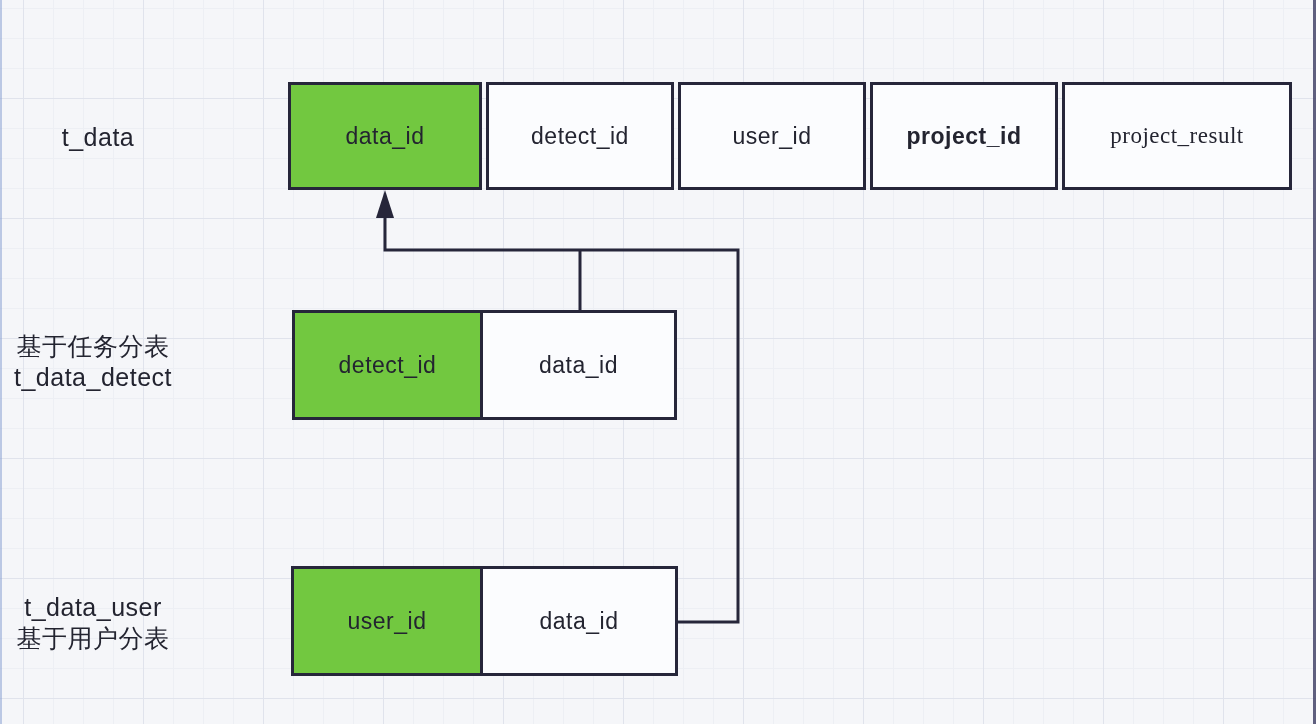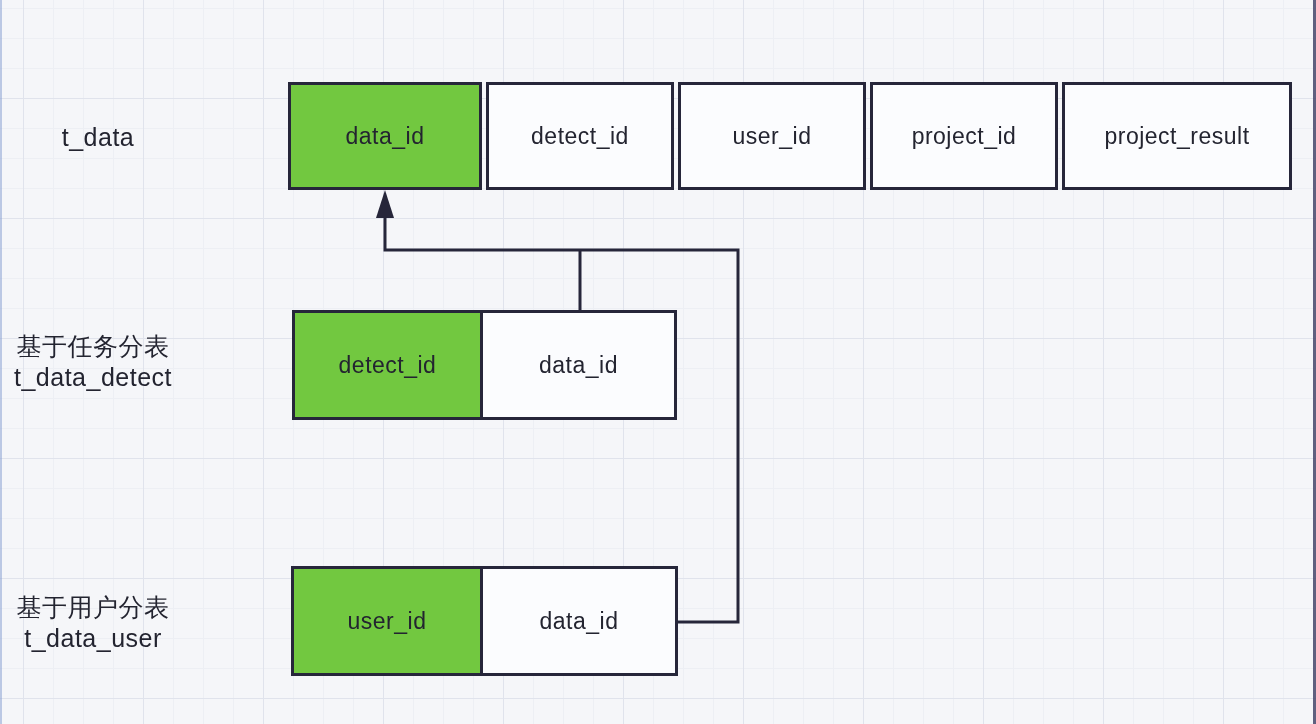--- a/index.html
+++ b/index.html
@@ -112,44 +112,44 @@
 
   <div class="cell green" style="left:288px; top:82px; width:194px;">
     <span>data_id</span>
   </div>
   <div class="cell" style="left:486px; top:82px; width:188px;">
     <span>detect_id</span>
   </div>
   <div class="cell" style="left:678px; top:82px; width:188px;">
     <span>user_id</span>
   </div>
-  <div class="cell" style="left:870px; top:82px; width:188px;">
+  <div class="cell" style="left:870px; top:82px; width:188px;font-weight:bold;">
     <span>project_id</span>
   </div>
-  <div class="cell" style="left:1062px; top:82px; width:230px;">
+  <div class="cell" style="left:1062px; top:82px; width:230px;font-family:Liberation Serif, serif;">
     <span>project_result</span>
   </div>
 
   <div class="row-label" style="left:3px; top:331px;">
     <div>基于任务分表</div>
     <div>t_data_detect</div>
   </div>
 
   <div class="pair" style="left:292px; top:310px; width:385px;">
     <div class="pcell green" style="width:188px;">
       <span>detect_id</span>
     </div>
     <div class="pcell rest">
       <span>data_id</span>
     </div>
   </div>
 
   <div class="row-label" style="left:3px; top:592px;">
+    <div>t_data_user</div>
     <div>基于用户分表</div>
-    <div>t_data_user</div>
   </div>
 
   <div class="pair" style="left:291px; top:566px; width:387px;">
     <div class="pcell green" style="width:189px;">
       <span>user_id</span>
     </div>
     <div class="pcell rest">
       <span>data_id</span>
     </div>
   </div>

